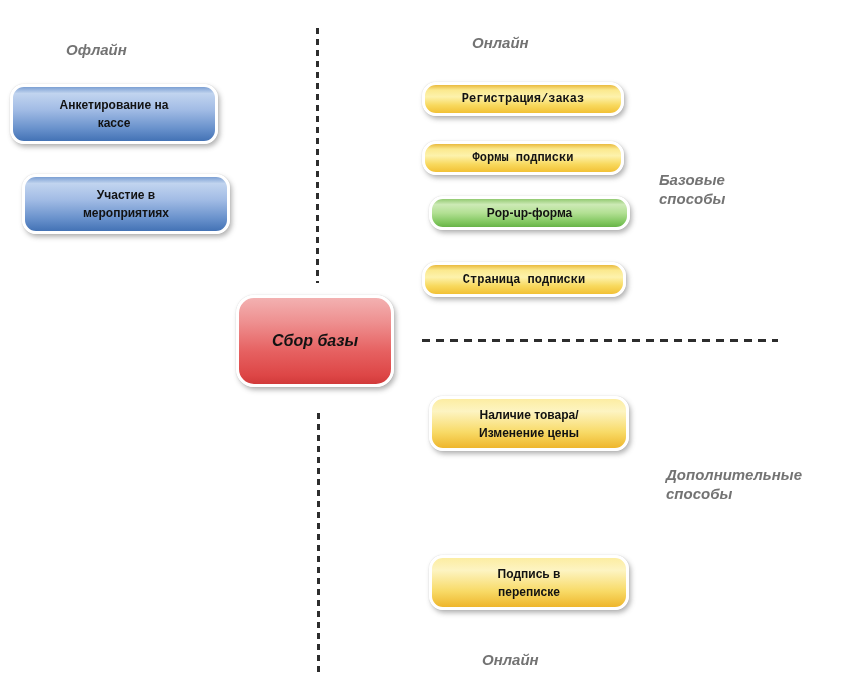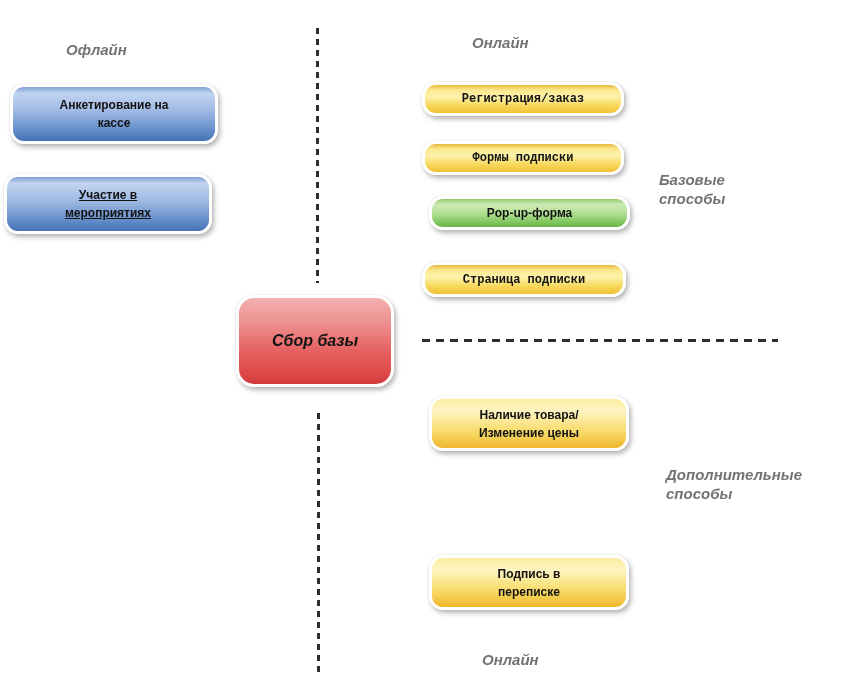--- a/index.html
+++ b/index.html
@@ -87,21 +87,21 @@
 
   <div class="zone-label" style="left:482px; top:650px;">Онлайн</div>
 
   <div class="dash-v" style="left:316px; top:28px; height:255px;"></div>
   <div class="dash-v" style="left:317px; top:413px; height:260px;"></div>
   <div class="dash-h" style="left:422px; top:339px; width:356px;"></div>
 
   <div class="btn btn-blue" style="left:10px; top:84px; width:208px; height:60px;">Анкетирование на
 кассе</div>
 
-  <div class="btn btn-blue" style="left:4px; top:174px; width:208px; height:60px;text-decoration:underline;">Участие в
+  <div class="btn btn-blue" style="left:22px; top:174px; width:208px; height:60px;">Участие в
 мероприятиях</div>
 
   <div class="btn btn-red" style="left:236px; top:295px; width:158px; height:92px;">Сбор базы</div>
 
   <div class="btn btn-yellow" style="left:422px; top:82px; width:202px; height:34px;">Регистрация/заказ</div>
 
   <div class="btn btn-yellow" style="left:422px; top:141px; width:202px; height:34px;">Формы подписки</div>
 
   <div class="btn btn-green" style="left:429px; top:196px; width:201px; height:34px;">Pop-up-форма</div>
 

